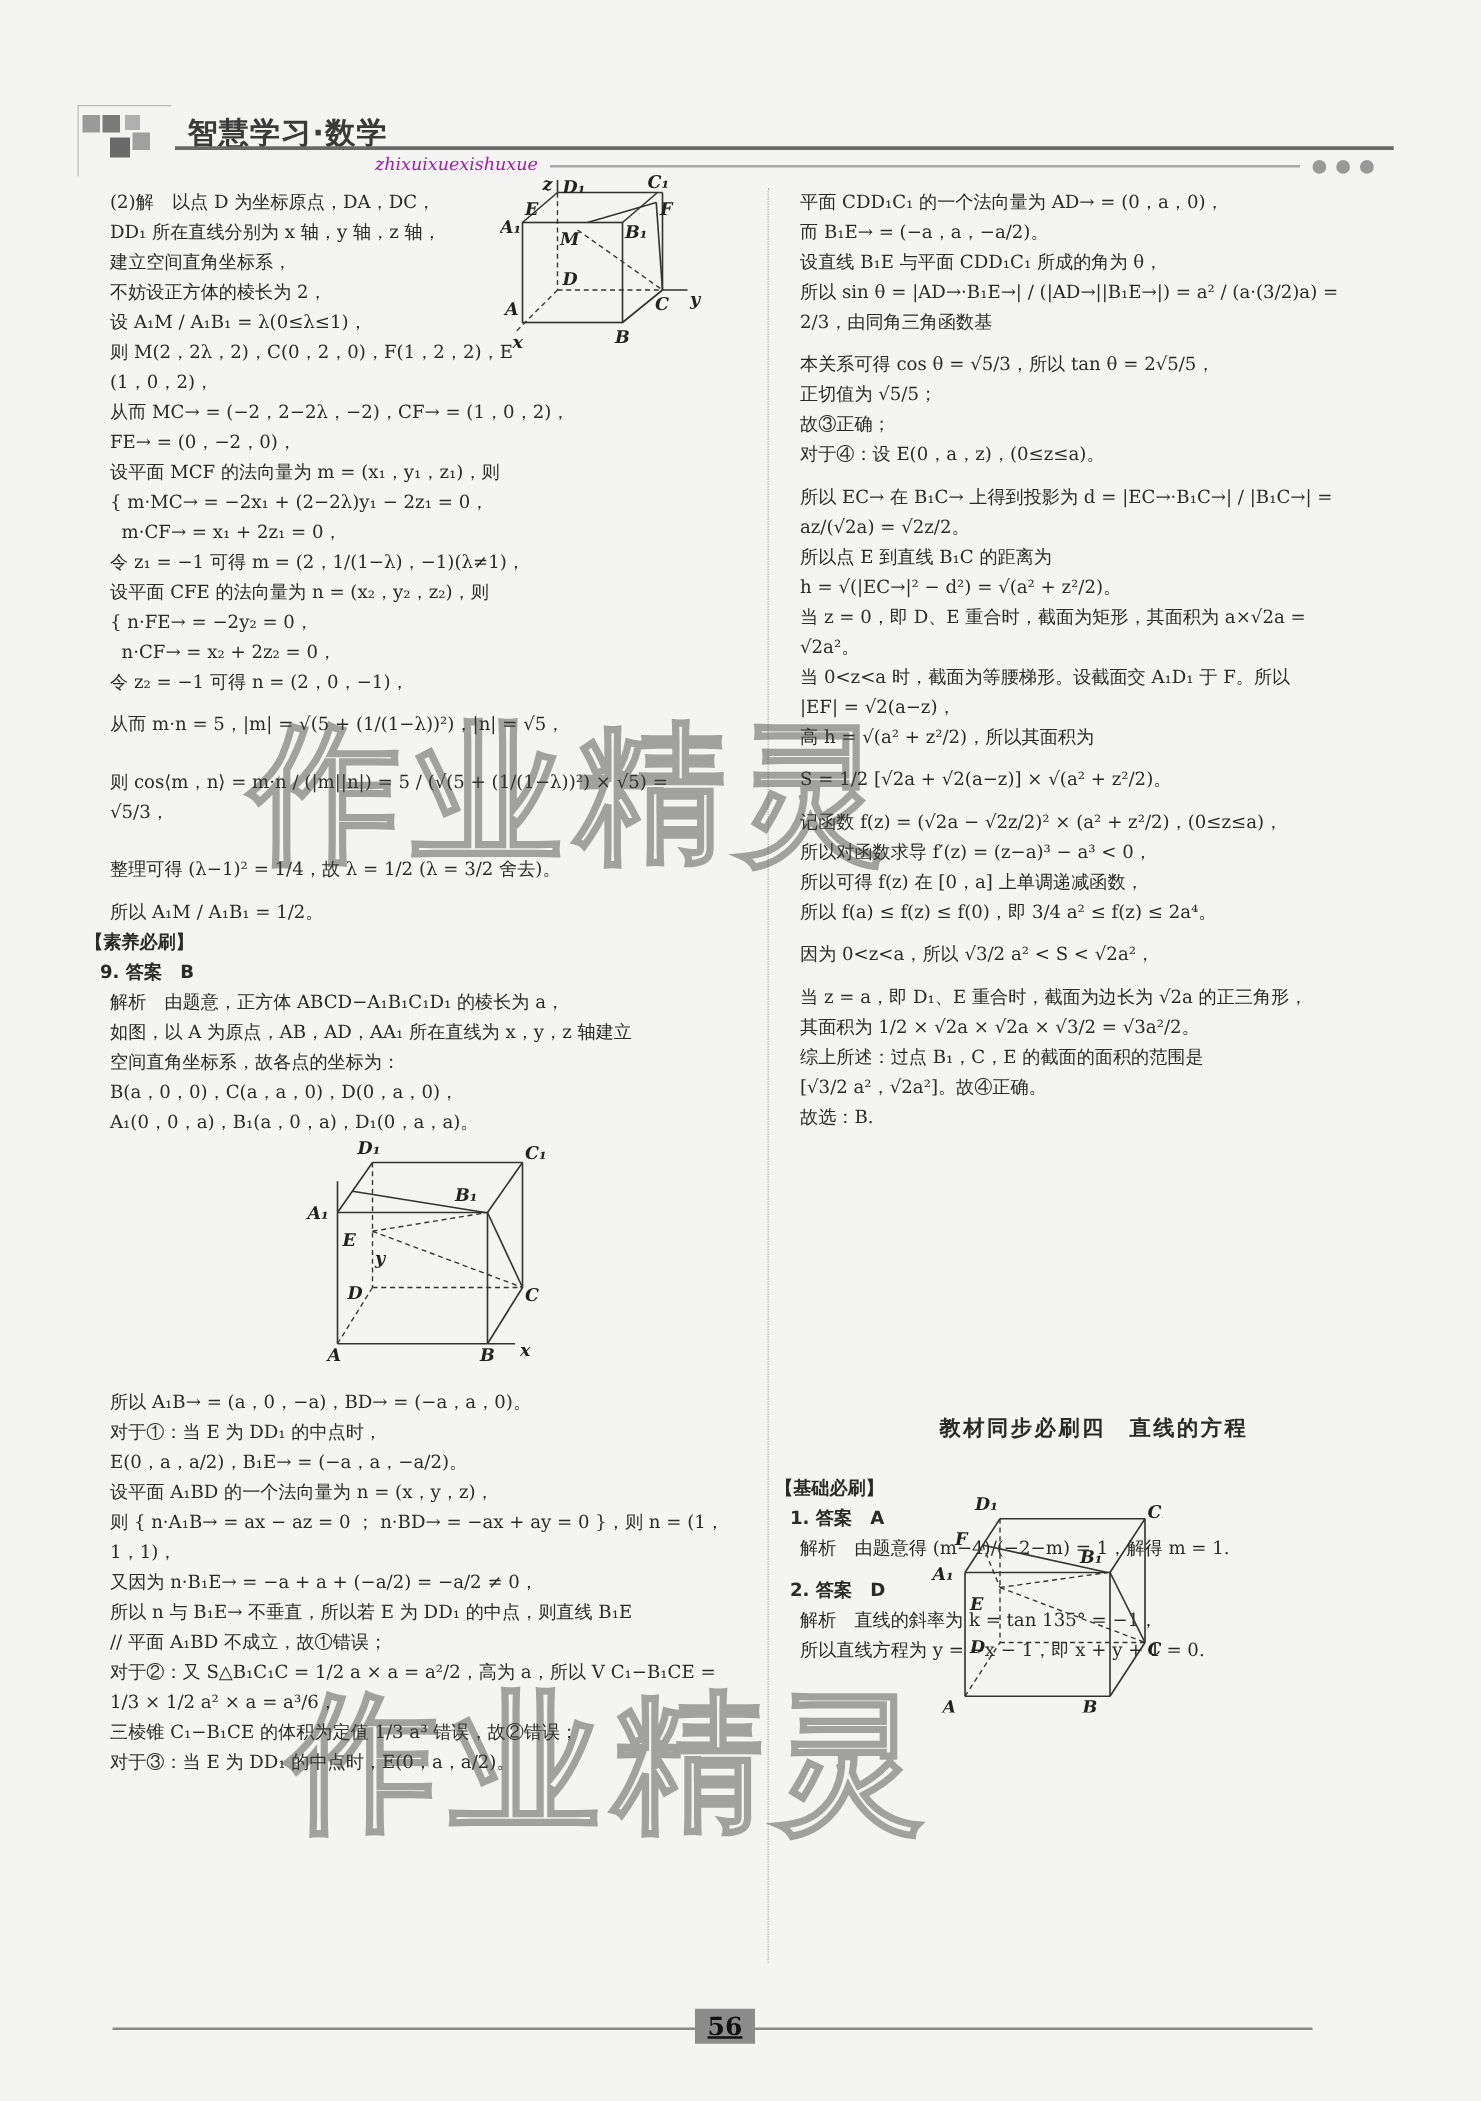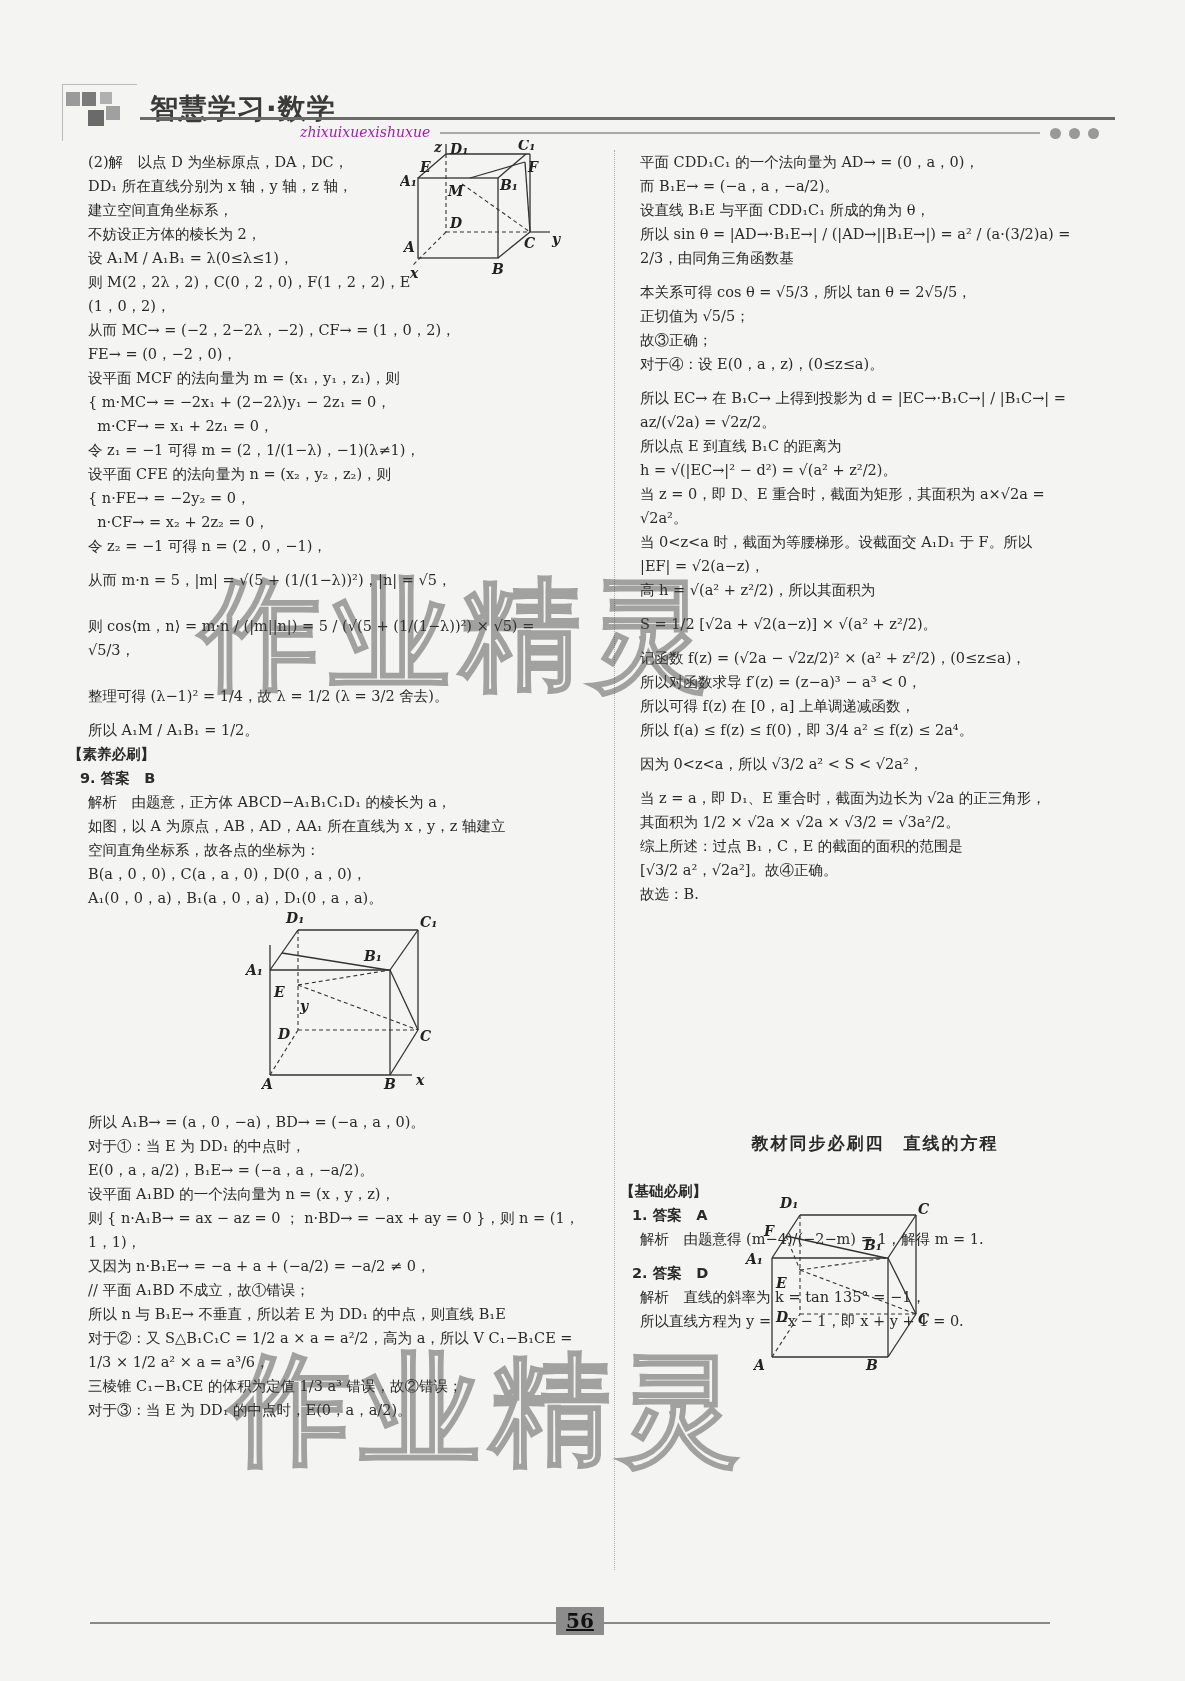--- a/index.html
+++ b/index.html
@@ -5,21 +5,21 @@
   html, body { margin: 0; padding: 0; }
   body {
     width: 1185px; height: 1681px; background: #f4f4f2; position: relative; overflow: hidden;
     font-family: "DejaVu Serif", serif; color: #2a2a2a;
   }
   .page { position: absolute; left: 0; top: 0; width: 1185px; height: 1681px; }
   
   .hdr-logo { position: absolute; left: 66px; top: 88px; width: 80px; height: 56px; }
   .hdr-logo .sq { position: absolute; background: #8a8a8a; }
   .hdr-frame { position: absolute; left: 62px; top: 84px; width: 74px; height: 56px; border: 1px solid #bbb; border-right: none; border-bottom: none; }
-  .hdr-title { position: absolute; left: 150px; top: 90px; font-family: "DejaVu Sans", sans-serif; font-weight: bold; font-size: 28px; color: #3a3a3a; letter-spacing: 1px; }
+  .hdr-title { position: absolute; left: 150px; top: 90px; font-family: "DejaVu Sans", sans-serif; font-weight: bold; font-size: 24px; color: #3a3a3a; letter-spacing: 1px; }
   .hdr-line-thick { position: absolute; left: 140px; top: 117px; width: 975px; height: 3px; background: #6a6a6a; }
   .hdr-sub { position: absolute; left: 300px; top: 124px; font-style: italic; font-size: 14px; color: #a21caf; }
   .hdr-line-thin { position: absolute; left: 440px; top: 132px; width: 600px; height: 2px; background: #a8a8a8; }
   .hdr-dots { position: absolute; left: 1050px; top: 124px; }
   .hdr-dots span { display: inline-block; width: 11px; height: 11px; border-radius: 50%; background: #999; margin-right: 8px; }
   
   .col { position: absolute; top: 150px; font-size: 14.5px; line-height: 24px; }
   .col-left { left: 88px; width: 495px; }
   .col-right { left: 640px; width: 470px; }
   .col-divider { position: absolute; left: 614px; top: 150px; width: 0; height: 1420px; border-left: 1px dotted #aaa; }
@@ -89,22 +89,22 @@
     <span class="ln">空间直角坐标系，故各点的坐标为：</span>
     <span class="ln">B(a，0，0)，C(a，a，0)，D(0，a，0)，</span>
     <span class="ln">A₁(0，0，a)，B₁(a，0，a)，D₁(0，a，a)。</span>
     <div style="height:200px"></div>
     <span class="ln">所以 A₁B→ = (a，0，−a)，BD→ = (−a，a，0)。</span>
     <span class="ln">对于①：当 E 为 DD₁ 的中点时，</span>
     <span class="ln">E(0，a，a/2)，B₁E→ = (−a，a，−a/2)。</span>
     <span class="ln">设平面 A₁BD 的一个法向量为 n = (x，y，z)，</span>
     <span class="ln">则 { n·A₁B→ = ax − az = 0 ； n·BD→ = −ax + ay = 0 }，则 n = (1，1，1)，</span>
     <span class="ln">又因为 n·B₁E→ = −a + a + (−a/2) = −a/2 ≠ 0，</span>
+    <span class="ln">所以 n 与 B₁E→ 不垂直，所以若 E 为 DD₁ 的中点，则直线 B₁E</span>
     <span class="ln">// 平面 A₁BD 不成立，故①错误；</span>
-    <span class="ln">所以 n 与 B₁E→ 不垂直，所以若 E 为 DD₁ 的中点，则直线 B₁E</span>
     <span class="ln">对于②：又 S△B₁C₁C = 1/2 a × a = a²/2，高为 a，所以 V C₁−B₁CE =</span>
     <span class="ln">1/3 × 1/2 a² × a = a³/6，</span>
     <span class="ln">三棱锥 C₁−B₁CE 的体积为定值 1/3 a³ 错误，故②错误；</span>
     <span class="ln">对于③：当 E 为 DD₁ 的中点时，E(0，a，a/2)。</span>
   </div>
 
   <div class="col-divider"></div>
 
   <div class="col col-right">
     <span class="ln">平面 CDD₁C₁ 的一个法向量为 AD→ = (0，a，0)，</span>

